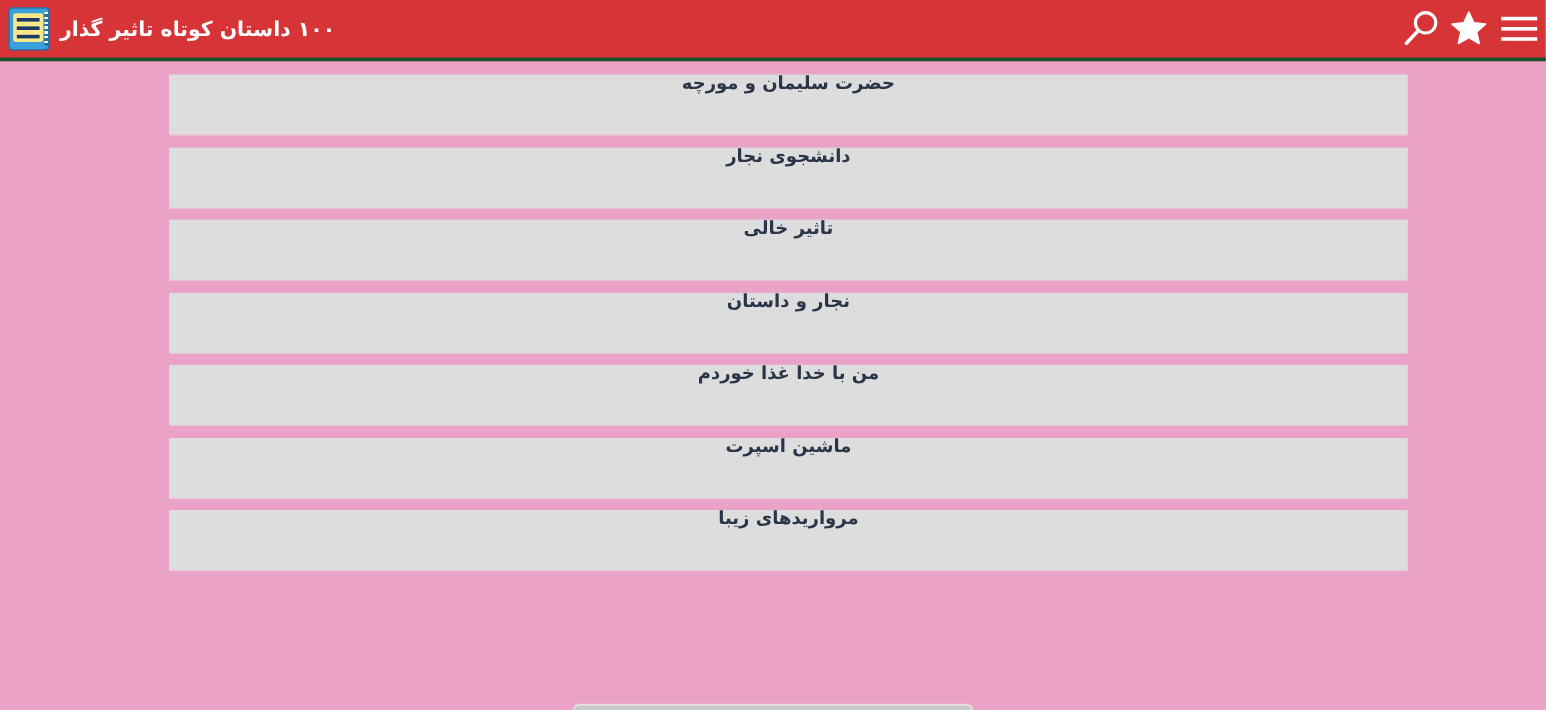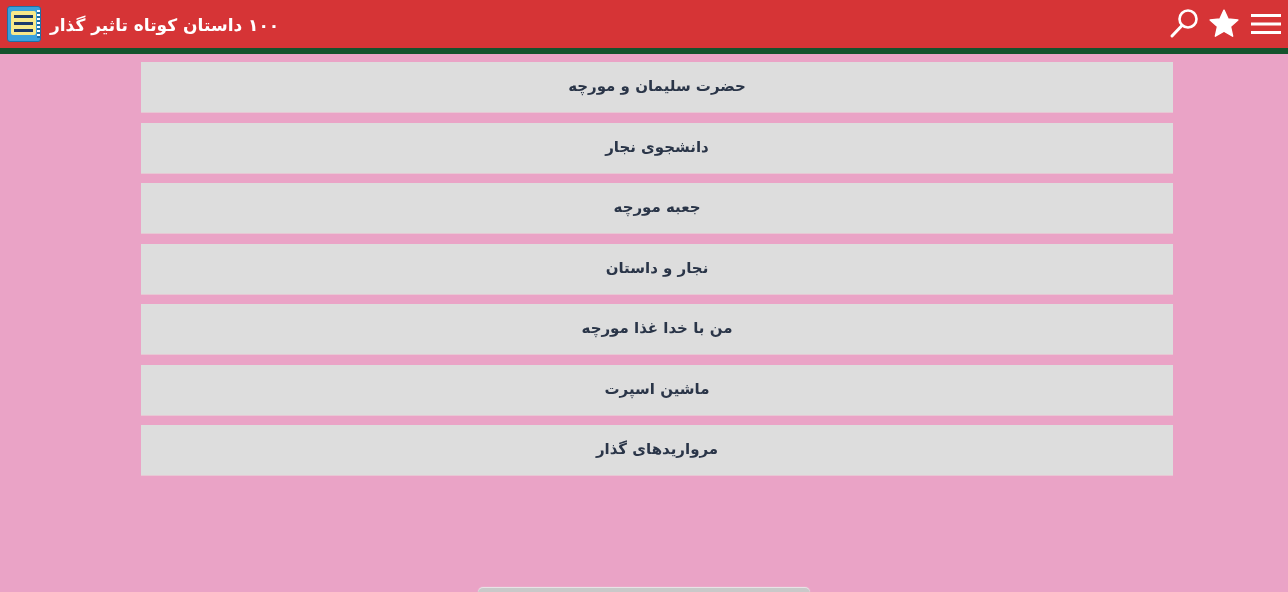--- a/index.html
+++ b/index.html
@@ -10,21 +10,21 @@
       overflow: hidden;
       background: #eaa3c6;
       font-family: "DejaVu Sans", sans-serif;
     }
     .header {
       position: absolute;
       left: 0; top: 0;
       width: 1288px;
       height: 48px;
       background: #d63436;
-      border-bottom: 6px solid #14532d;
+      border-bottom: 3px solid #14532d;
     }
     .logo {
       position: absolute;
       left: 7px; top: 6px;
       width: 34px; height: 36px;
       background: #3aa0dc;
       border-radius: 3px;
       box-sizing: border-box;
       border: 1px solid #1f6fa6;
       overflow: hidden;
@@ -74,21 +74,21 @@
     .list {
       position: absolute;
       left: 141px; top: 62px;
       width: 1032px;
     }
     .item {
       height: 50px;
       margin-bottom: 10.5px;
       background: #dddddd;
       display: flex;
-      align-items: center;
+      align-items: flex-start;
       justify-content: center;
       direction: rtl;
       color: #2a3548;
       font-weight: bold;
       font-size: 15px;
       cursor: pointer;
       box-shadow: 0 1px 0 #e8c7d4;
     }
     .item .text { margin-top: -2px; }
     .bottom-bar {
@@ -135,29 +135,29 @@
 </div>
 
 <div class="list">
   <div class="item">
     <span class="text">حضرت سلیمان و مورچه</span>
   </div>
   <div class="item">
     <span class="text">دانشجوی نجار</span>
   </div>
   <div class="item">
-    <span class="text">جعبه مورچه</span>
+    <span class="text">تاثیر خالی</span>
   </div>
   <div class="item">
     <span class="text">نجار و داستان</span>
   </div>
   <div class="item">
-    <span class="text">من با خدا غذا مورچه</span>
+    <span class="text">من با خدا غذا خوردم</span>
   </div>
   <div class="item">
     <span class="text">ماشین اسپرت</span>
   </div>
   <div class="item">
-    <span class="text">مرواریدهای گذار</span>
+    <span class="text">مرواریدهای زیبا</span>
   </div>
 </div>
 
 <div class="bottom-bar"></div>
 
 </body></html>

